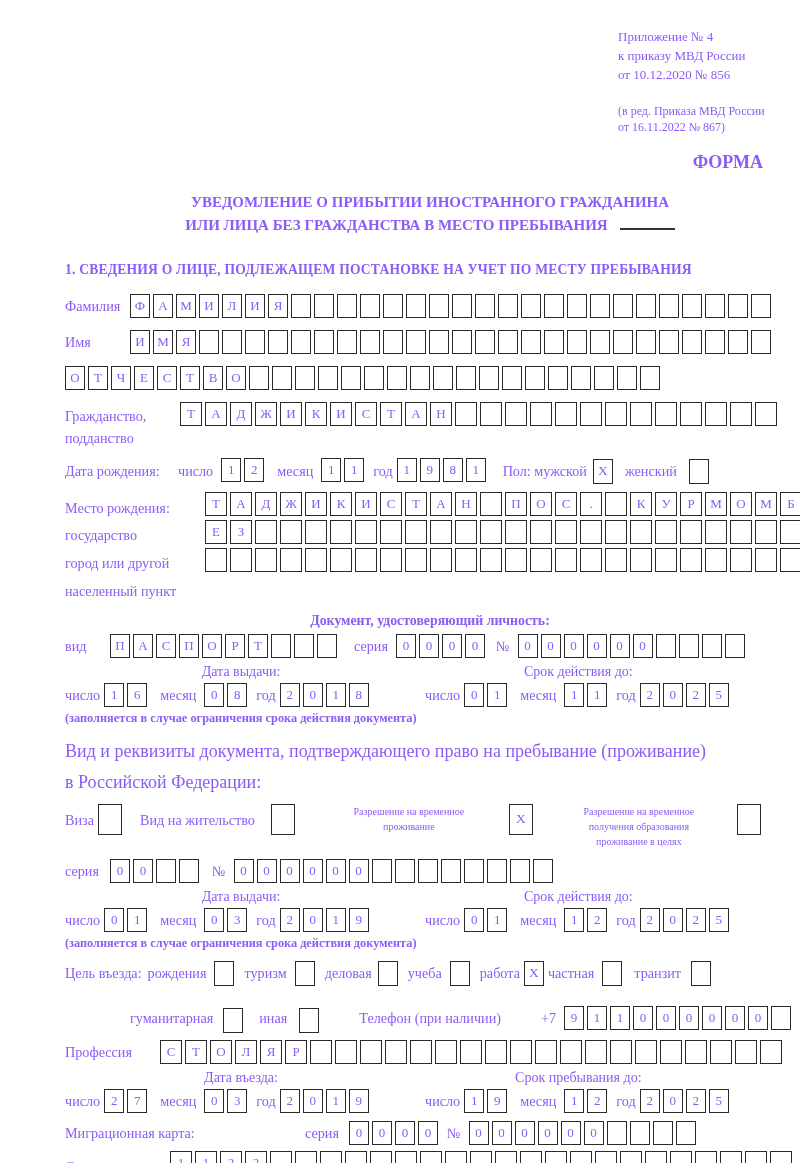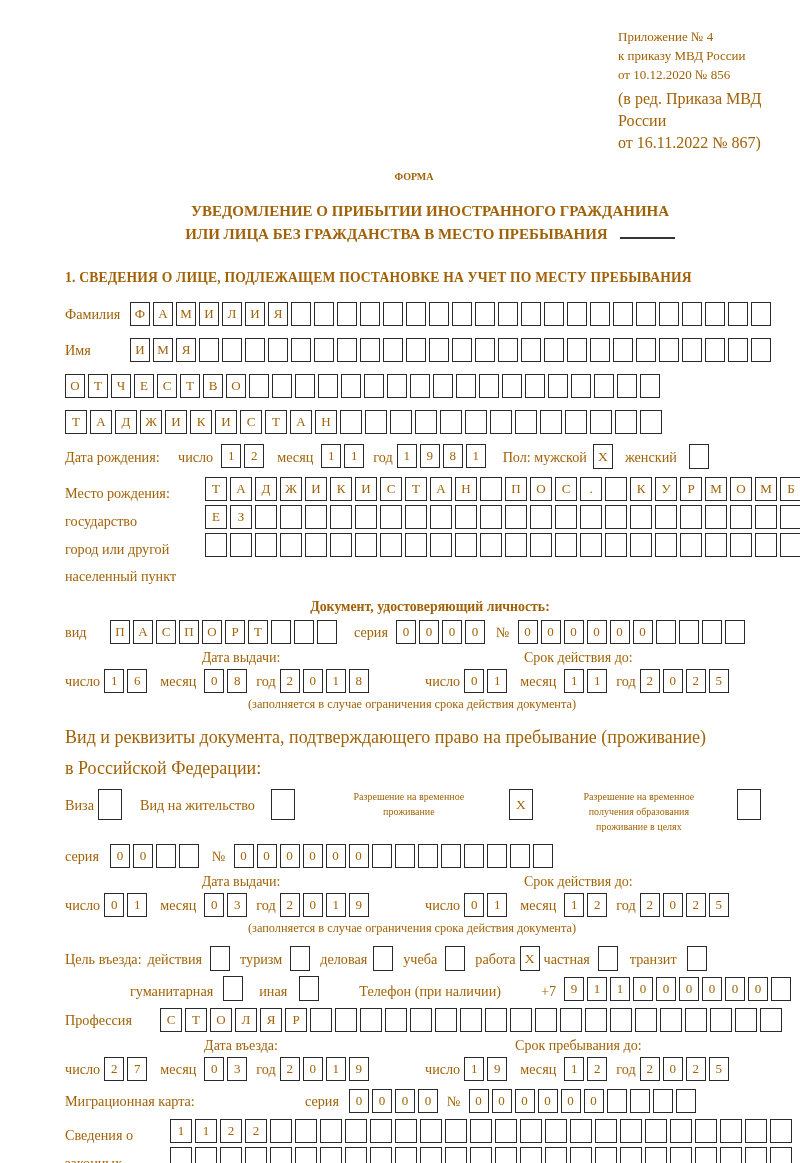--- a/index.html
+++ b/index.html
@@ -2,27 +2,27 @@
 <html><head>
 <meta charset="utf-8">
 <style>
   html,body{margin:0;padding:0;background:#fff;}
   .page{
     position:relative;
     width:800px;height:1163px;
     box-sizing:border-box;
     padding:28px 5px 0 65px;
     background:#fff;
-    color:#a16207;
+    color:#8b5cf6;
     font-family:"Liberation Serif","DejaVu Serif",serif;
     overflow:hidden;
   }
   .annex{margin-left:553px;font-size:13px;line-height:1.45;}
-  .annex .small{font-size:16px;margin-top:3px;line-height:1.4;}
-  .forma{text-align:center;padding-right:32px;font-weight:bold;font-size:10px;margin-top:16px;}
+  .annex .small{font-size:12px;margin-top:18px;line-height:1.4;}
+  .forma{text-align:right;padding-right:32px;font-weight:bold;font-size:18px;margin-top:16px;}
   .title{text-align:center;font-weight:bold;font-size:15px;line-height:1.55;margin-top:18px;}
   .uline{display:inline-block;width:55px;border-bottom:2px solid #333;height:12px;margin-left:12px;}
   .sec1{font-weight:bold;font-size:13.6px;margin-top:24px;letter-spacing:0.2px;}
 
   .row{display:flex;align-items:flex-start;margin-top:12px;}
   .lbl{font-size:14.2px;line-height:1.25;padding-top:4px;flex:0 0 auto;}
   .lblcol{font-size:14.2px;line-height:1.55;padding-top:3px;flex:0 0 auto;}
   .cells{display:flex;flex:0 0 auto;}
   .cell{width:20px;height:24px;border:1.6px solid #2a2a2a;box-sizing:border-box;margin-right:3px;
         display:inline-flex;align-items:center;justify-content:center;font-size:13px;flex:0 0 auto;}
@@ -31,21 +31,21 @@
         align-items:center;justify-content:center;font-size:13.5px;flex:0 0 auto;margin-top:2px;}
   .cbox.lg{width:24px;height:31px;margin-top:0;}
   .stack{display:flex;flex-direction:column;}
   .stack .cells{margin-bottom:4px;}
   .dochead{text-align:center;font-weight:bold;font-size:13.8px;margin-top:8px;}
   .dates{display:flex;margin-top:6px;}
   .dcolL{width:352px;}
   .dcolR{margin-left:8px;}
   .dhead{text-align:center;font-size:14px;margin-bottom:3px;}
   .dline{display:flex;align-items:flex-start;}
-  .note{text-align:center;padding-right:36px;font-size:12.3px;margin-top:4px;}
+  .note{text-align:left;padding-right:36px;font-size:12.3px;margin-top:4px;font-weight:bold;}
   .intro{font-size:18px;line-height:1.7;margin-top:10px;}
   .cbrow{display:flex;align-items:flex-start;margin-top:6px;}
   .cblabel{font-size:10px;line-height:1.5;text-align:center;flex:0 0 auto;}
   .ml4{margin-left:4px}.ml6{margin-left:6px}.ml8{margin-left:8px}.ml10{margin-left:10px}
   .ml12{margin-left:12px}.ml14{margin-left:14px}.ml16{margin-left:16px}.ml18{margin-left:18px}.ml24{margin-left:24px}.ml40{margin-left:40px}
   .ml65{margin-left:65px}
 </style>
 </head>
 <body>
 
@@ -165,20 +165,24 @@
         <span class="cell"></span>
         <span class="cell"></span>
         <span class="cell"></span>
         <span class="cell"></span>
         <span class="cell"></span>
         <span class="cell"></span>
       </span>
   </div>
 
   <div class="row">
+    <span class="lblcol" style="width:115px">
+      <span>Гражданство,</span><br>
+      <span>подданство</span>
+    </span>
     <span class="cells wide">
         <span class="cell">Т</span>
         <span class="cell">А</span>
         <span class="cell">Д</span>
         <span class="cell">Ж</span>
         <span class="cell">И</span>
         <span class="cell">К</span>
         <span class="cell">И</span>
         <span class="cell">С</span>
         <span class="cell">Т</span>
@@ -493,37 +497,37 @@
             <span class="cell">2</span>
             <span class="cell">5</span>
           </span>
       </div>
     </div>
   </div>
   <div class="note">(заполняется в случае ограничения срока действия документа)</div>
 
   <div class="row" style="margin-top:8px;align-items:center">
     <span class="lbl">Цель въезда:</span>
-    <span class="lbl ml6">действия</span>
+    <span class="lbl ml6">рождения</span>
     <span class="cbox ml8"></span>
     <span class="lbl ml10">туризм</span>
     <span class="cbox ml8"></span>
     <span class="lbl ml10">деловая</span>
     <span class="cbox ml6"></span>
     <span class="lbl ml10">учеба</span>
     <span class="cbox ml8"></span>
     <span class="lbl ml10">работа</span>
     <span class="cbox ml4">X</span>
     <span class="lbl ml4">частная</span>
     <span class="cbox ml8"></span>
     <span class="lbl ml12">транзит</span>
     <span class="cbox ml10"></span>
   </div>
 
-  <div class="row ml65" style="margin-top:3px;align-items:flex-end">
+  <div class="row ml65" style="margin-top:20px;align-items:flex-start">
     <span class="lbl">гуманитарная</span>
     <span class="cbox ml10"></span>
     <span class="lbl ml16">иная</span>
     <span class="cbox ml12"></span>
     <span class="lbl ml40">Телефон (при наличии)</span>
     <span class="lbl ml40">+7</span>
     <span class="cells ml8">
         <span class="cell">9</span>
         <span class="cell">1</span>
         <span class="cell">1</span>

